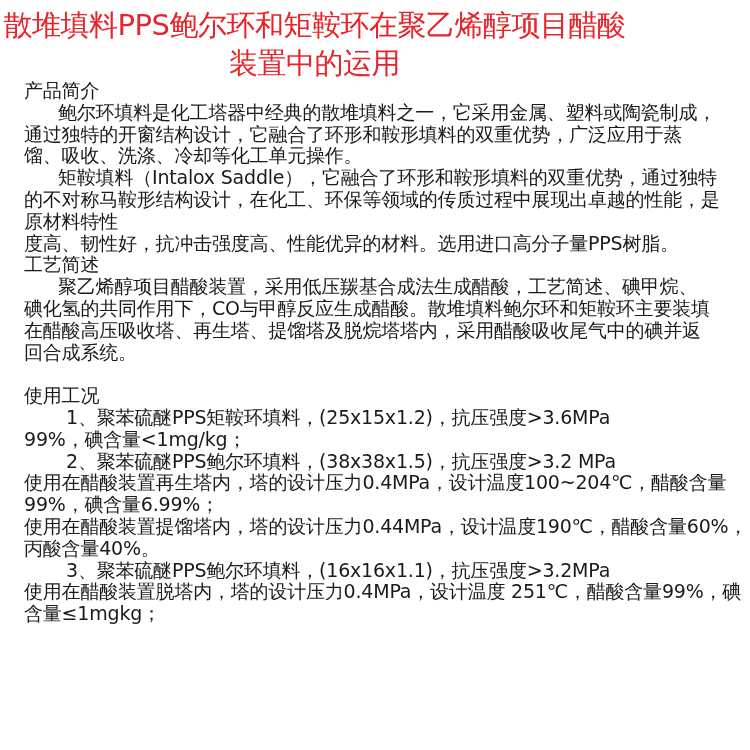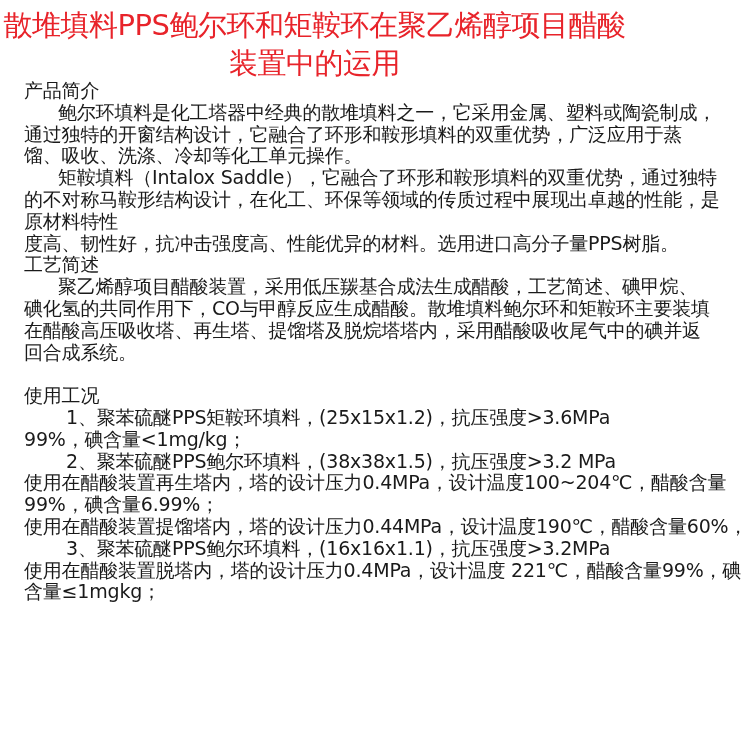--- a/index.html
+++ b/index.html
@@ -42,16 +42,17 @@
 
   <div class="blank"></div>
 
   <div class="line">使用工况</div>
   <div class="line indent2">1、聚苯硫醚PPS矩鞍环填料，(25x15x1.2)，抗压强度&gt;3.6MPa</div>
   <div class="line">99%，碘含量&lt;1mg/kg；</div>
   <div class="line indent2">2、聚苯硫醚PPS鲍尔环填料，(38x38x1.5)，抗压强度&gt;3.2 MPa</div>
   <div class="line">使用在醋酸装置再生塔内，塔的设计压力0.4MPa，设计温度100~204℃，醋酸含量</div>
   <div class="line">99%，碘含量6.99%；</div>
   <div class="line">使用在醋酸装置提馏塔内，塔的设计压力0.44MPa，设计温度190℃，醋酸含量60%，</div>
+  <div class="line">丙酸含量40%。</div>
   <div class="line indent2">3、聚苯硫醚PPS鲍尔环填料，(16x16x1.1)，抗压强度&gt;3.2MPa</div>
-  <div class="line">使用在醋酸装置脱塔内，塔的设计压力0.4MPa，设计温度 221℃，醋酸含量99%，碘</div>
+  <div class="line">使用在醋酸装置脱塔内，塔的设计压力0.4MPa，设计温度 251℃，醋酸含量99%，碘</div>
   <div class="line">含量≤1mgkg；</div>
 </div>
 
 </body></html>

